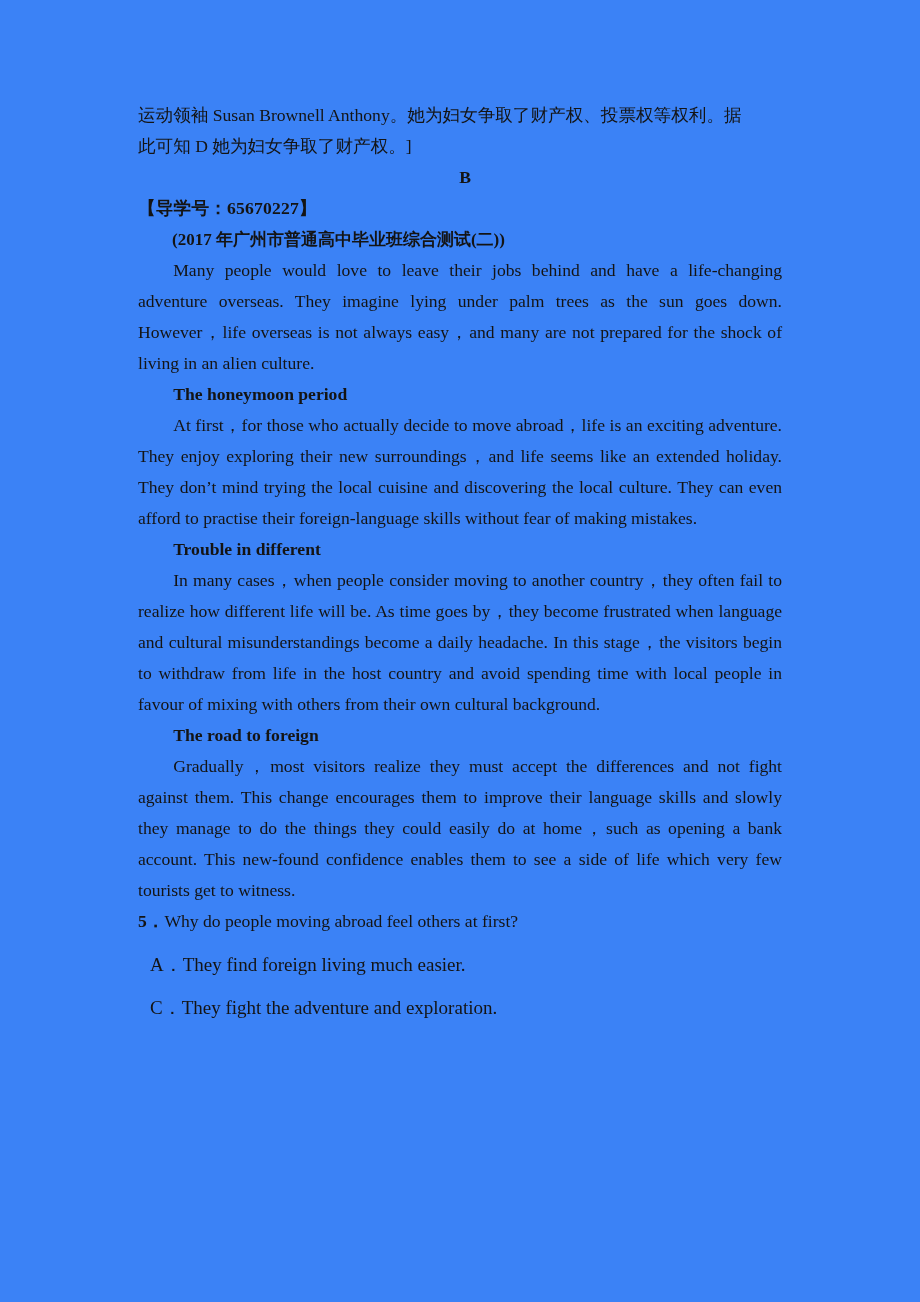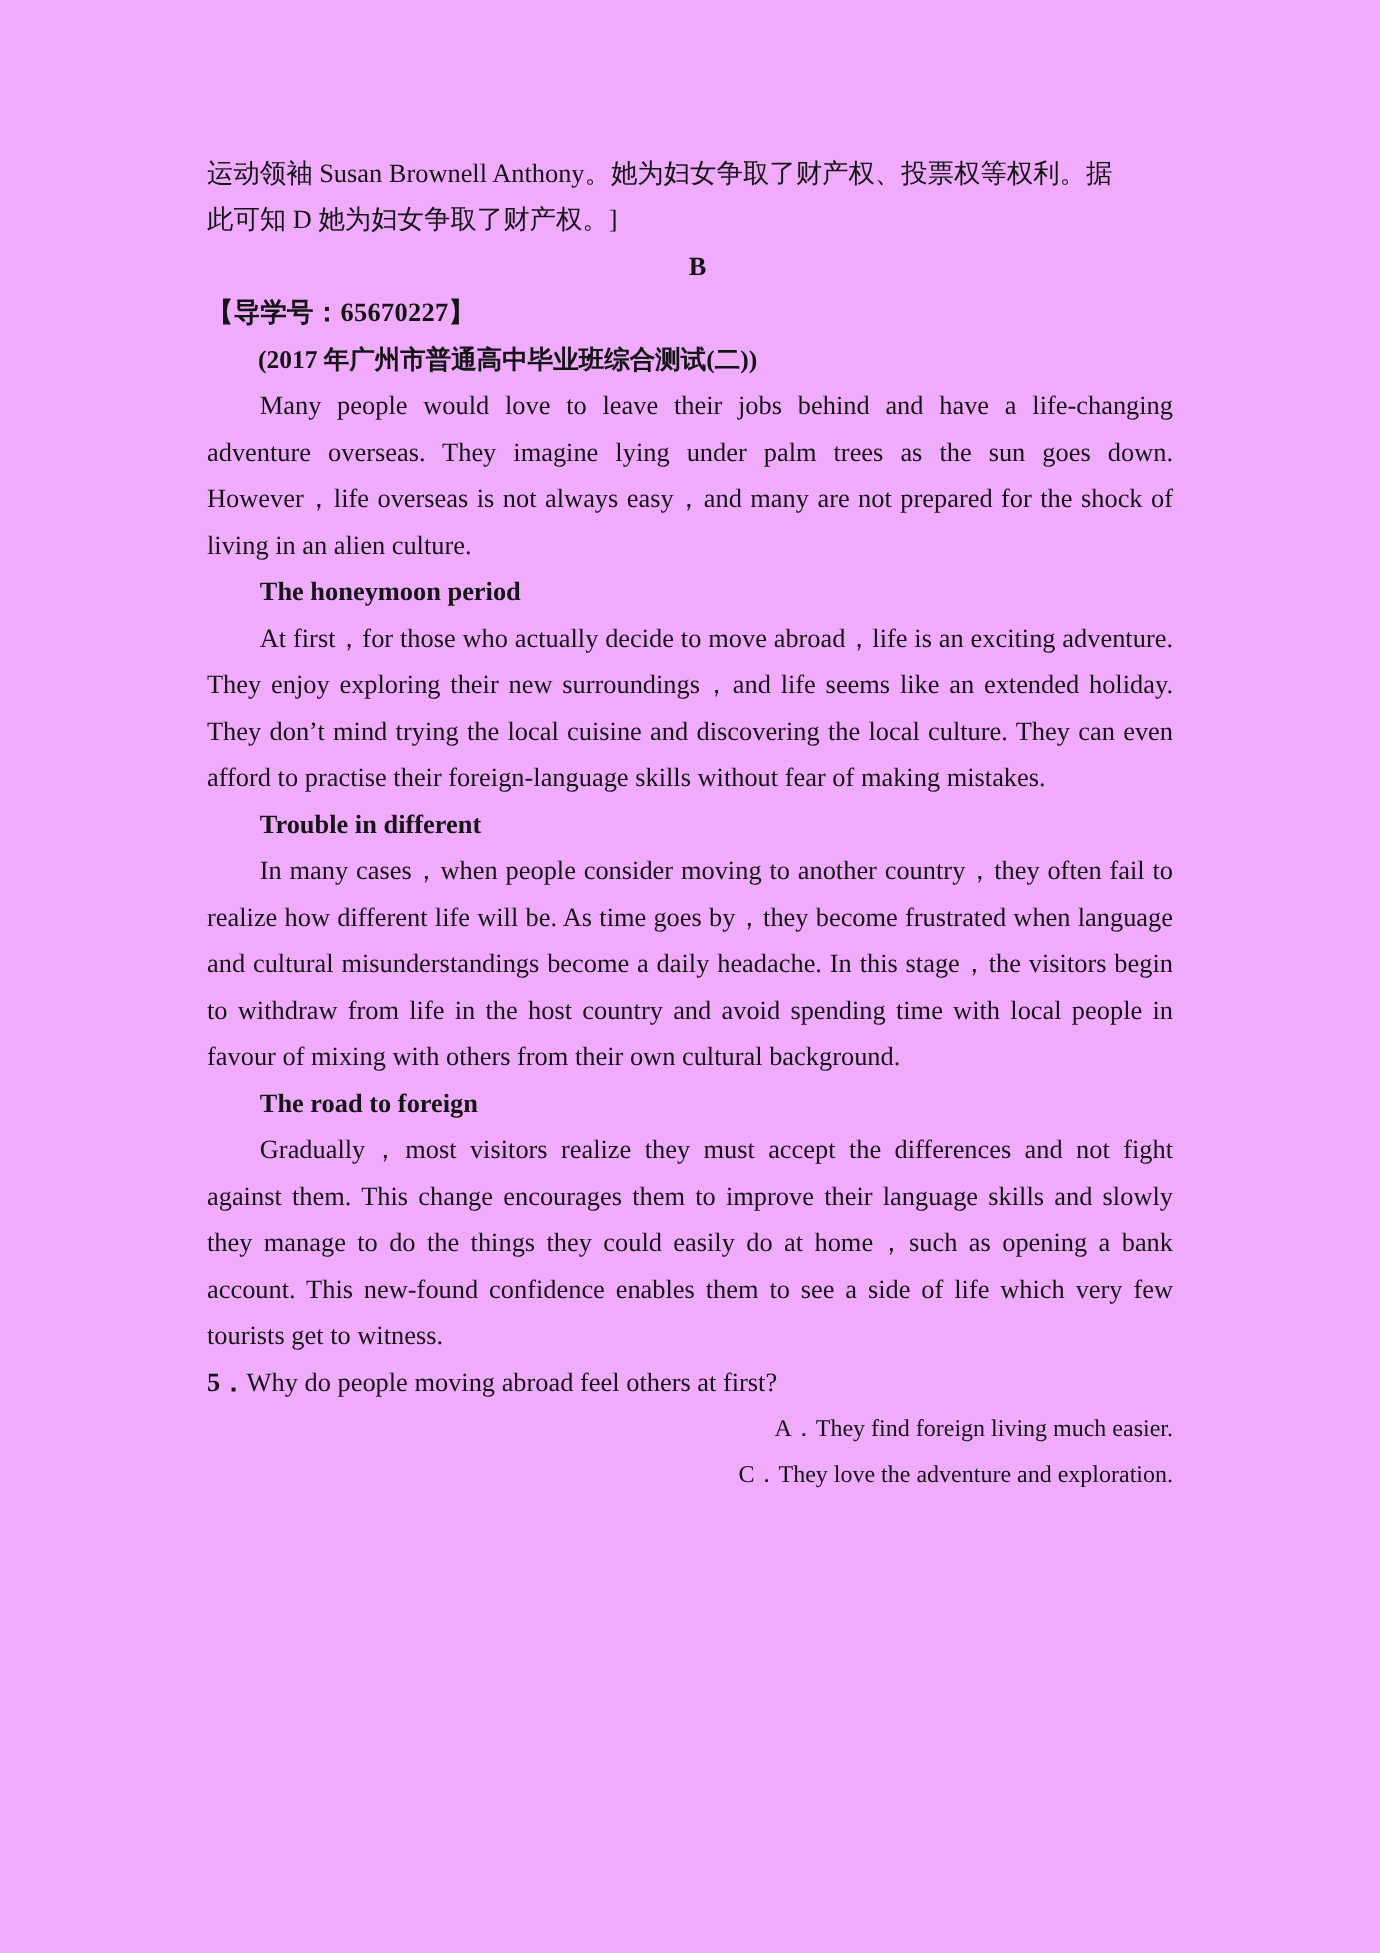--- a/index.html
+++ b/index.html
@@ -10,21 +10,21 @@
   }
   body {
     font-family: "Liberation Serif", "DejaVu Serif", serif;
     color: #141414;
     -webkit-font-smoothing: antialiased;
   }
   .page {
     position: relative;
     width: 920px;
     height: 1302px;
-    background: #f0abfc;
+    background: #3b82f6;
     overflow: hidden;
     box-sizing: border-box;
   }
   .content {
     position: absolute;
     left: 138px;
     top: 100px;
     width: 644px;
   }
   .para {
@@ -90,25 +90,25 @@
     font-size: 17.6px;
     line-height: 31px;
     margin: 0;
     text-indent: 0;
     text-align: left;
   }
   .question .qnum {
     font-weight: bold;
   }
   .option {
-    font-size: 16px;
+    font-size: 19px;
     line-height: 31px;
-    margin: 0;
+    margin: 12px;
     text-indent: 0;
-    text-align: right;
+    text-align: left;
   }
   .option .olabel {
     font-weight: normal;
   }
 </style>
 </head>
 <body>
 
 <div class="page">
   <div class="content">
@@ -134,16 +134,16 @@
 
     <p class="subhead">The road to foreign</p>
     <p class="para">Gradually，most visitors realize they must accept the differences and not fight against them. This change encourages them to improve their language skills and slowly they manage to do the things they could easily do at home，such as opening a bank account. This new‑found confidence enables them to see a side of life which very few tourists get to witness.</p>
 
 
     <p class="question"><span class="qnum">5．</span><span>Why do people moving abroad feel others at first?</span></p>
 
     <p class="option"><span class="olabel">A．</span><span>They find foreign living much easier.</span></p>
 
 
-    <p class="option"><span class="olabel">C．</span><span>They love the adventure and exploration.</span></p>
+    <p class="option"><span class="olabel">C．</span><span>They fight the adventure and exploration.</span></p>
 
   </div>
 </div>
 
 </body></html>

